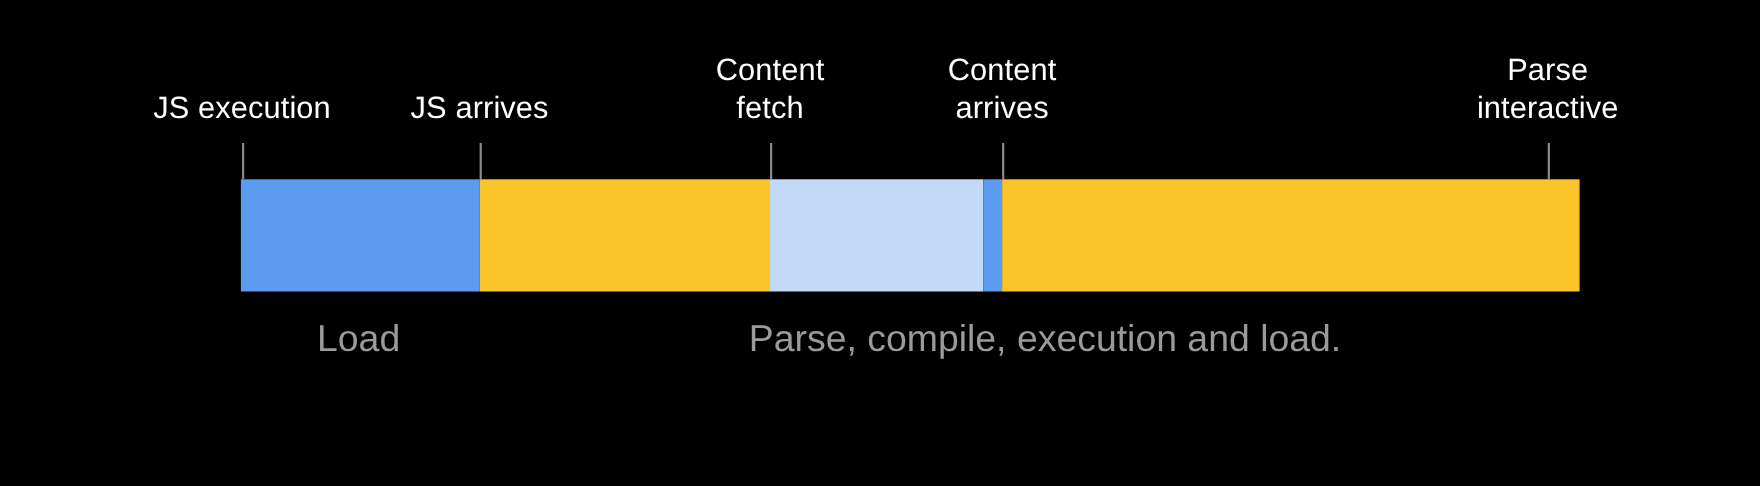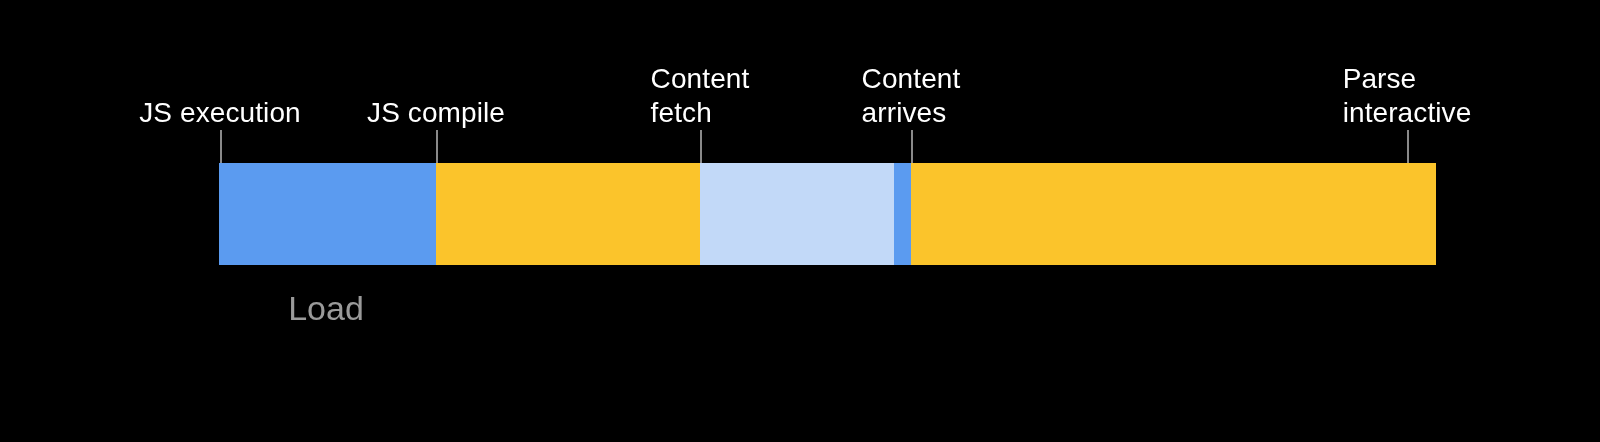--- a/index.html
+++ b/index.html
@@ -27,25 +27,25 @@
 
   
   .milestone {
     position: absolute;
     top: 0;
     height: 163px;
     width: 0;
   }
   .milestone-label {
     position: absolute;
-    bottom: 33px;            
+    bottom: 48px;            
     left: 50%;
     transform: translateX(-50%);
     white-space: pre;
-    text-align: left;
+    text-align: center;
     color: #ffffff;
     font-size: 28px;
     line-height: 34px;
     letter-spacing: 0.1px;
   }
   .milestone-tick {
     position: absolute;
     bottom: 0;
     left: 0;
     width: 2px;
@@ -84,21 +84,21 @@
 <body>
 
 <div id="timeline-figure">
 
   <div class="milestone" style="left:220px;">
     <div class="milestone-label">JS execution</div>
     <div class="milestone-tick"></div>
   </div>
 
   <div class="milestone" style="left:436px;">
-    <div class="milestone-label">JS compile</div>
+    <div class="milestone-label">JS arrives</div>
     <div class="milestone-tick"></div>
   </div>
 
   <div class="milestone" style="left:700px;">
     <div class="milestone-label">Content
 fetch</div>
     <div class="milestone-tick"></div>
   </div>
 
   <div class="milestone" style="left:911px;">
@@ -115,14 +115,15 @@
 
   <div id="phase-bar">
     <div class="phase-segment" style="width:217px;background:#5b9bf0;"></div>
     <div class="phase-segment" style="width:264px;background:#fbc42b;"></div>
     <div class="phase-segment" style="width:194px;background:#c2d9f8;"></div>
     <div class="phase-segment" style="width:17px;background:#5b9bf0;"></div>
     <div class="phase-segment" style="width:525px;background:#fbc42b;"></div>
   </div>
 
   <div class="phase-caption" style="left:326px;">Load</div>
+  <div class="phase-caption" style="left:950px;">Parse, compile, execution and load.</div>
 
 </div>
 
 </body></html>

